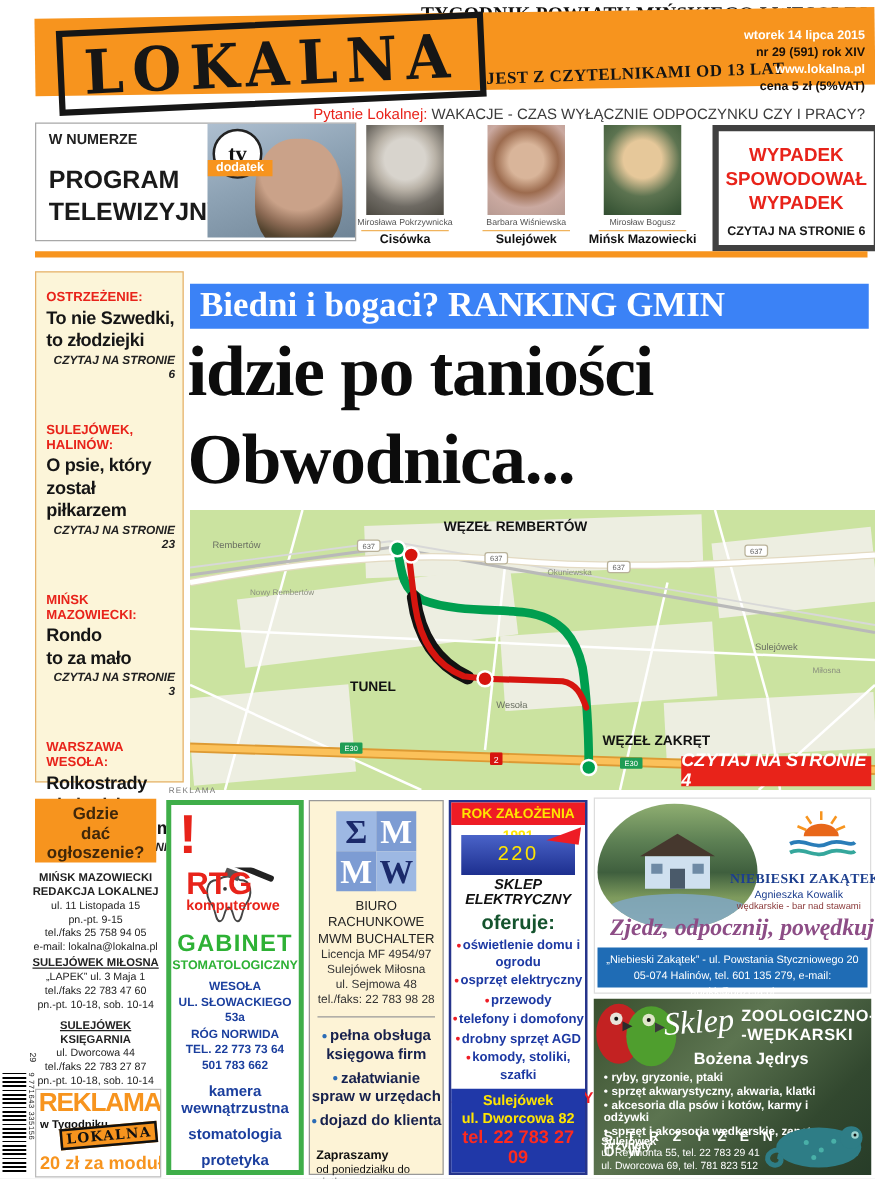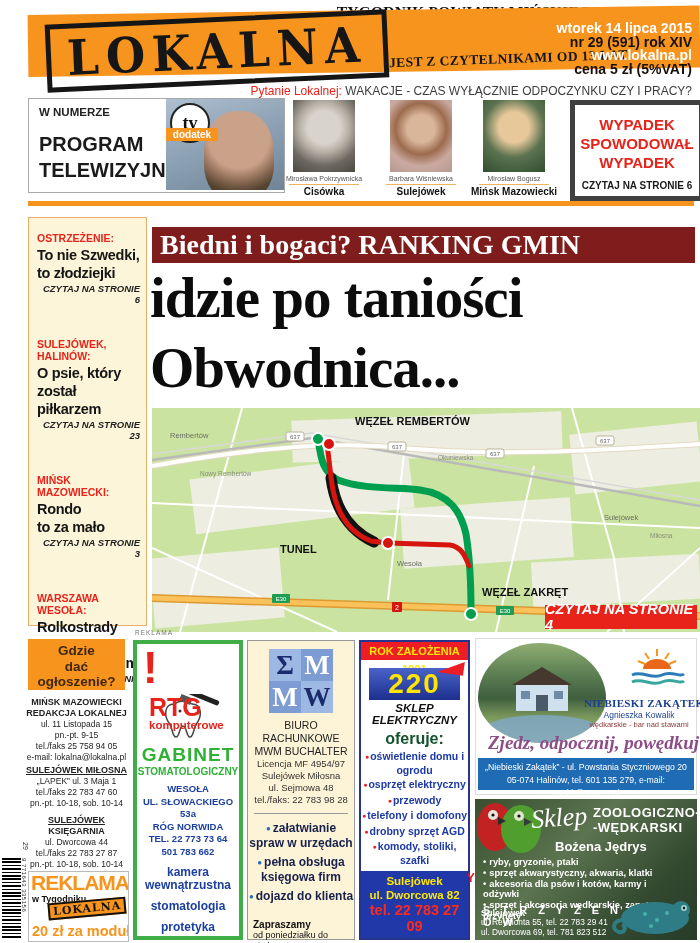--- a/index.html
+++ b/index.html
@@ -9,21 +9,21 @@
 
   
   .tagline{top:3px;right:6px;font-family:"Liberation Serif",serif;font-weight:bold;font-size:15.5px;color:#0e0e0e;letter-spacing:.2px;}
   .band{left:28px;top:15px;width:672px;height:62px;background:#F7941E;transform:rotate(-0.8deg);transform-origin:left center;}
   .logo-frame{left:46px;top:17px;width:332px;height:58px;border:5px solid #161616;transform:rotate(-2.6deg);
               display:flex;align-items:center;justify-content:center;}
   .logo-text{font-family:"DejaVu Serif","Liberation Serif",serif;font-weight:bold;font-size:45px;letter-spacing:7px;
              color:#161616;transform:scaleY(1.08);white-space:nowrap;}
   .slogan{left:389px;top:51px;font-family:"Liberation Serif",serif;font-weight:bold;font-size:13.5px;color:#141414;
           transform:rotate(-2deg);letter-spacing:.4px;white-space:nowrap;}
-  .dates{top:22px;right:8px;text-align:right;font-size:14px;font-weight:bold;line-height:13.5px;}
+  .dates{top:22px;right:8px;text-align:right;font-size:10px;font-weight:bold;line-height:13.5px;}
   .dates .w{color:#fff;} .dates .k{color:#18100a;}
   .question{top:84px;right:8px;font-size:12px;white-space:nowrap;}
   .question .ql{color:#e8231a;}
   .question .qt{color:#3c3c3c;}
 
   
   .innum{left:28px;top:98px;width:255px;height:93px;border:1px solid #a8a8a8;background:#fff;}
   .innum-kicker{left:10px;top:7px;font-size:11.5px;font-weight:bold;color:#222;}
   .innum-title{left:10px;top:32px;font-size:20px;font-weight:bold;color:#1a1a1a;line-height:26px;}
   .innum-photo{right:0;top:0;width:118px;height:91px;
@@ -50,21 +50,21 @@
 
   
   .sidebar{left:28px;top:217px;width:119px;height:409px;background:#fcf5d9;border:1px solid #e5b169;
            box-sizing:border-box;padding:14px 6px 0 8px;}
   .sb-item{margin-bottom:33px;}
   .sb-kicker{color:#e8231a;font-size:10.5px;font-weight:bold;margin-bottom:2px;}
   .sb-line{font-size:14.5px;font-weight:bold;color:#151515;line-height:18px;letter-spacing:-.3px;}
   .sb-read{font-size:9.5px;font-weight:bold;font-style:italic;color:#222;text-align:right;margin-top:1px;}
 
   
-  .kicker-banner{left:152px;top:227px;width:543px;height:36px;background:#7f1d1d;color:#fff;
+  .kicker-banner{left:152px;top:227px;width:543px;height:36px;background:#3b82f6;color:#fff;
       font-family:"Liberation Serif",serif;font-weight:bold;font-size:28px;line-height:36px;padding-left:8px;
       box-sizing:border-box;white-space:nowrap;}
   .headline{left:150px;top:263px;font-family:"Liberation Serif",serif;font-weight:bold;font-size:57px;
       line-height:70px;color:#0c0c0c;letter-spacing:-1px;white-space:nowrap;}
 
   
   .map{left:152px;top:408px;width:548px;height:224px;overflow:hidden;background:#cbe3a0;}
   .map svg{display:block;}
   .map-badge{left:545px;top:605px;width:152px;height:24px;background:#e8231a;color:#fff;
       font-style:italic;font-weight:bold;font-size:14.5px;display:flex;align-items:center;justify-content:center;}
@@ -113,21 +113,21 @@
   .buch-b{font-size:12px;font-weight:bold;color:#17214d;line-height:14px;margin-bottom:5px;}
   .buch-b::before{content:"●";color:#2b6bb5;font-size:8px;vertical-align:1px;margin-right:2px;}
   .buch-foot{text-align:left;padding:10px 5px 0 5px;}
   .buch-foot .f1{font-size:10px;font-weight:bold;}
   .buch-foot .f2{font-size:9px;line-height:11px;}
 
   .ad-elec{left:359px;top:640px;width:111px;height:300px;border:2px solid #26348b;background:#fff;
       box-sizing:border-box;text-align:center;}
   .el-bar{background:#ee1c25;color:#ffe500;font-weight:bold;font-size:11px;line-height:18px;height:18px;}
   .el-box{position:relative;margin:8px 8px 2px 8px;height:32px;background:linear-gradient(180deg,#4a63c8,#1d2f8f);}
-  .el-num{font-size:28px;font-weight:bold;color:#ffe500;line-height:32px;letter-spacing:2px;border-radius:10px;}
+  .el-num{font-size:16px;font-weight:normal;color:#ffe500;line-height:32px;letter-spacing:2px;border-radius:10px;}
   .el-arrow{position:absolute;right:-4px;top:-8px;width:0;height:0;border-left:26px solid transparent;
       border-bottom:14px solid #ee1c25;transform:rotate(8deg);}
   .el-name{font-size:11.5px;font-weight:bold;font-style:italic;color:#111;}
   .el-offer{font-size:16px;font-weight:bold;color:#14532d;margin:4px 0 2px 0;}
   .el-item{font-size:10.5px;font-weight:bold;color:#1d39a3;line-height:12.5px;margin-bottom:2px;}
   .el-item::before{content:"●";color:#ee1c25;font-size:7px;vertical-align:1px;margin-right:1px;}
   .el-inv{font-size:12.5px;font-weight:bold;color:#ee1c25;letter-spacing:3px;margin-top:5px;}
   .el-hour{font-size:10.5px;font-weight:bold;color:#1d39a3;line-height:13px;}
   .el-foot{position:absolute;left:0;right:0;bottom:0;background:#2038a8;padding:3px 0 4px 0;}
   .el-foot .t{font-size:11.5px;font-weight:bold;color:#ffe500;line-height:14px;}
@@ -413,22 +413,22 @@
       <span class="bl-b">M</span>
       <span class="bl-a">W</span>
     </div>
     <div class="buch-h">BIURO RACHUNKOWE</div>
     <div class="buch-h">MWM BUCHALTER</div>
     <div class="buch-l">Licencja MF 4954/97</div>
     <div class="buch-l">Sulejówek Miłosna</div>
     <div class="buch-l">ul. Sejmowa 48</div>
     <div class="buch-l">tel./faks: 22 783 98 28</div>
     <div class="buch-div"></div>
+    <div class="buch-b">pełna obsługa księgowa firm</div>
     <div class="buch-b">załatwianie spraw w urzędach</div>
-    <div class="buch-b">pełna obsługa księgowa firm</div>
     <div class="buch-b">dojazd do klienta</div>
     <div class="buch-foot">
       <div class="f1">Zapraszamy</div>
       <div class="f2">od poniedziałku do piątku</div>
 
     </div>
   </div>
 
   <div class="abs ad-elec">
     <div class="el-bar">ROK ZAŁOŻENIA 1991</div>

